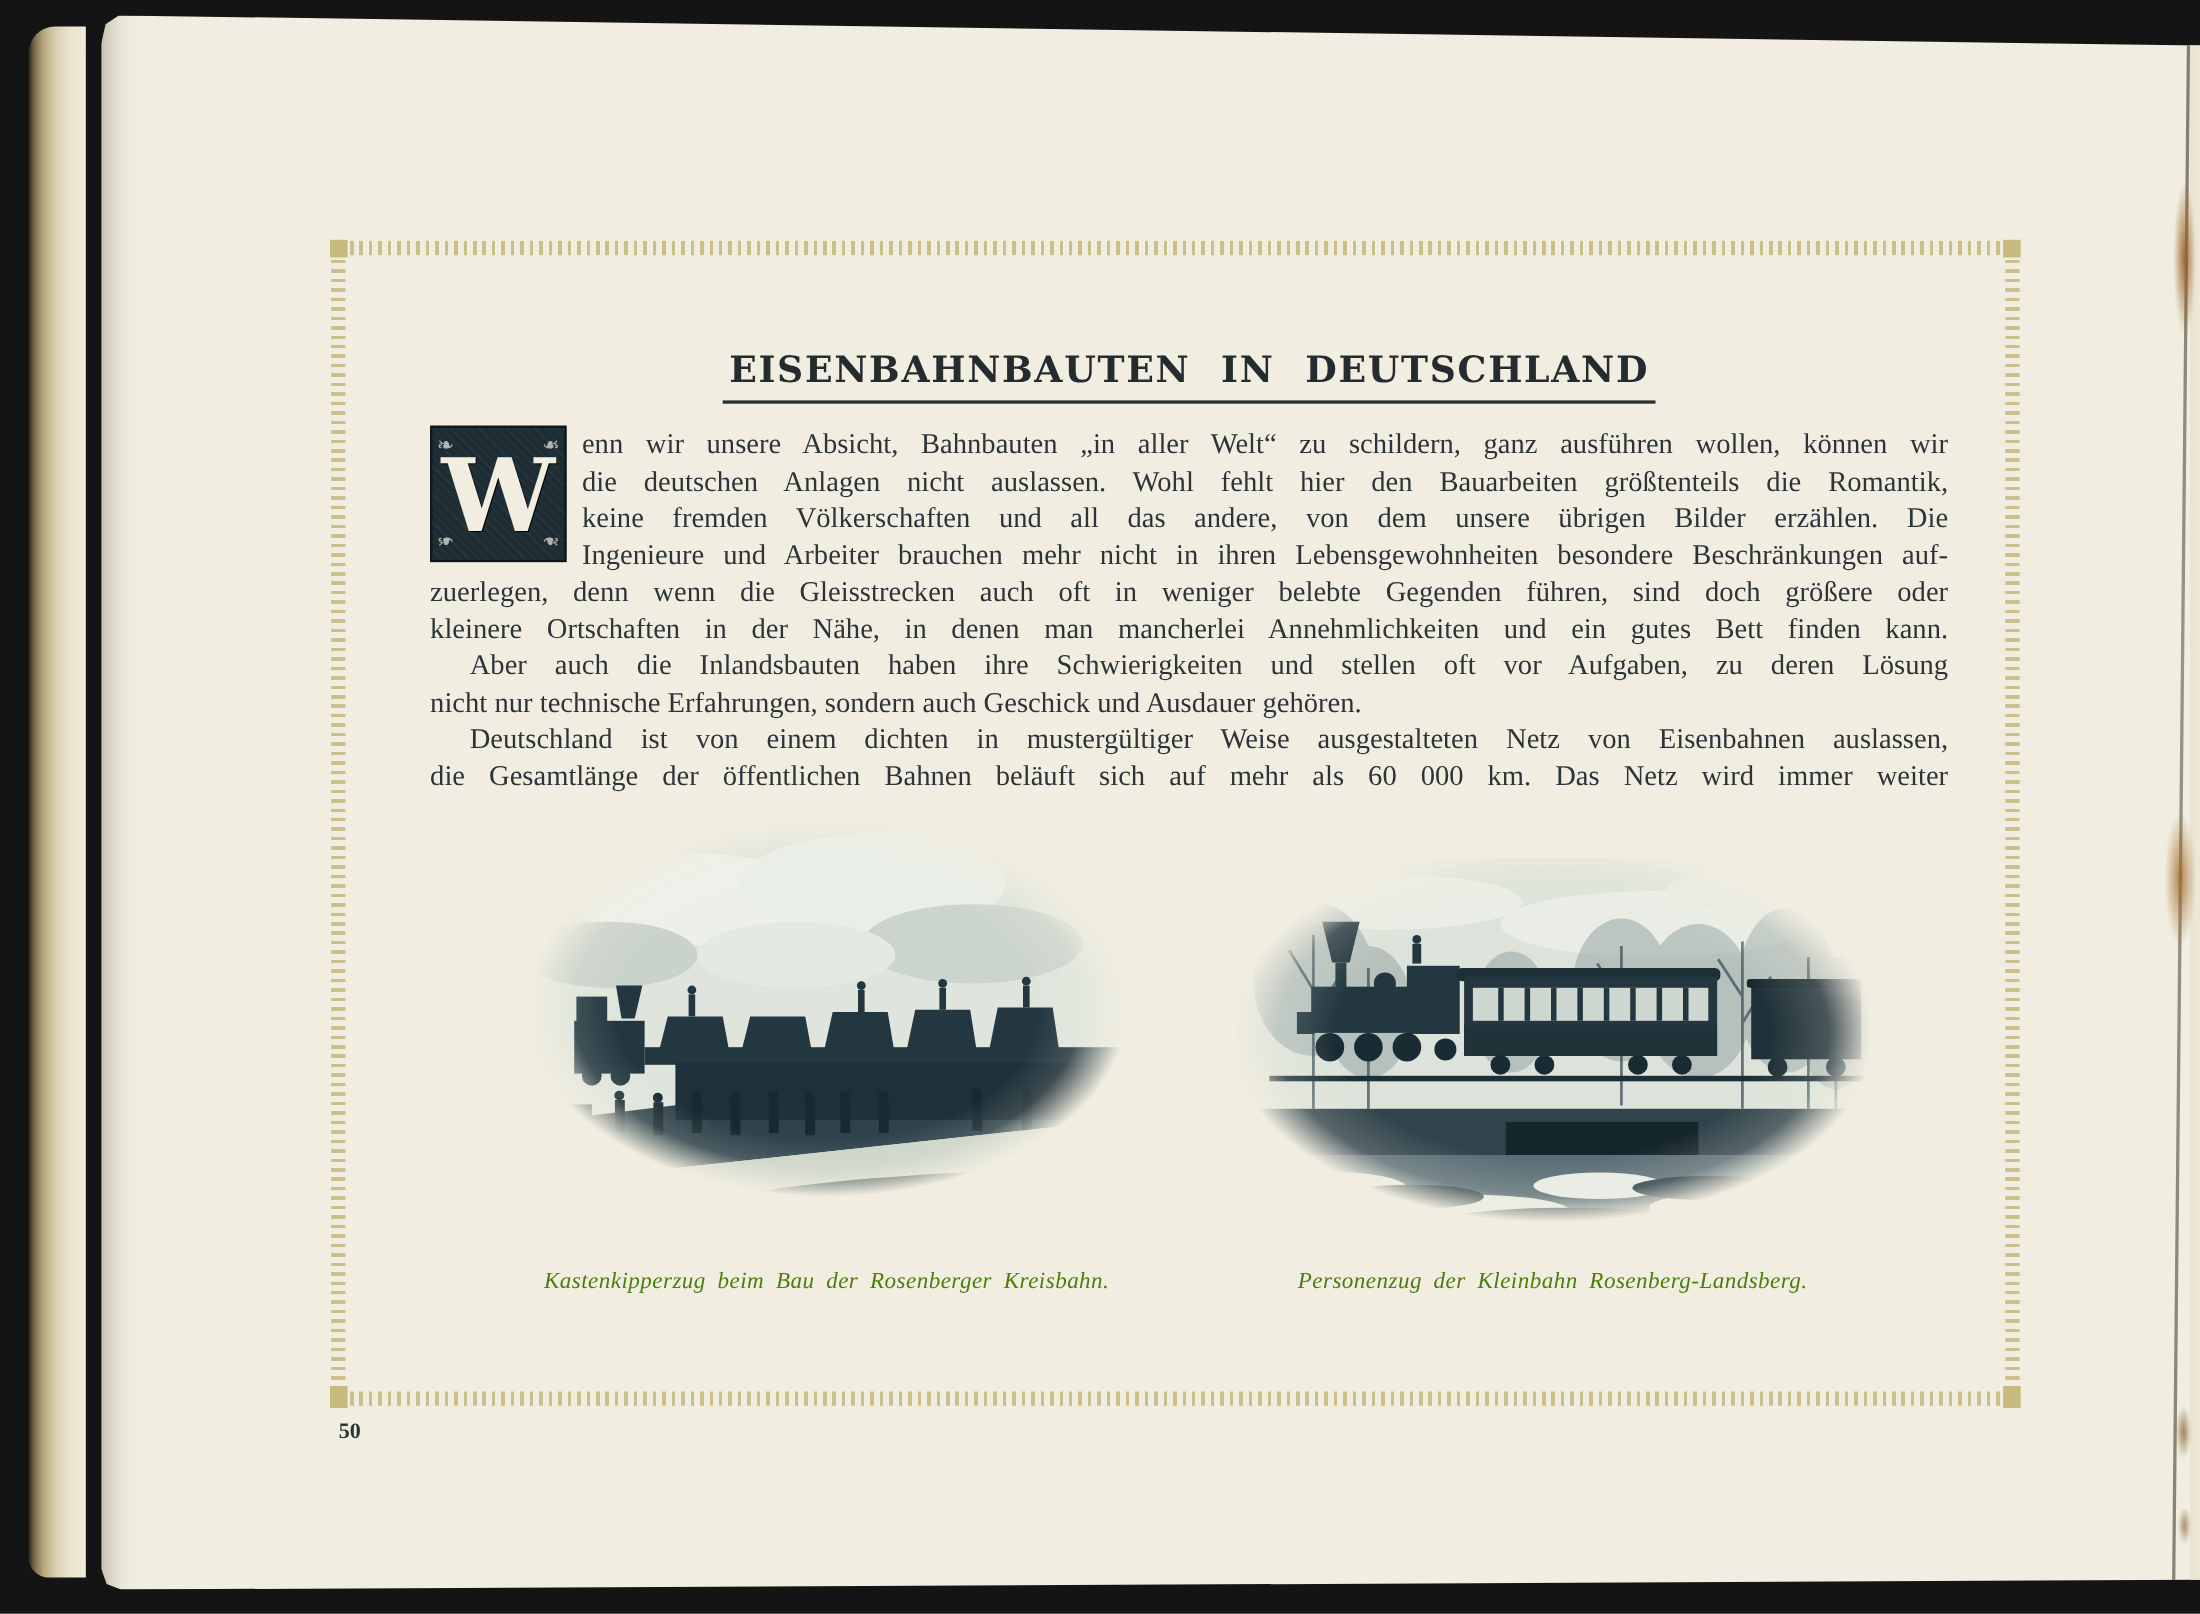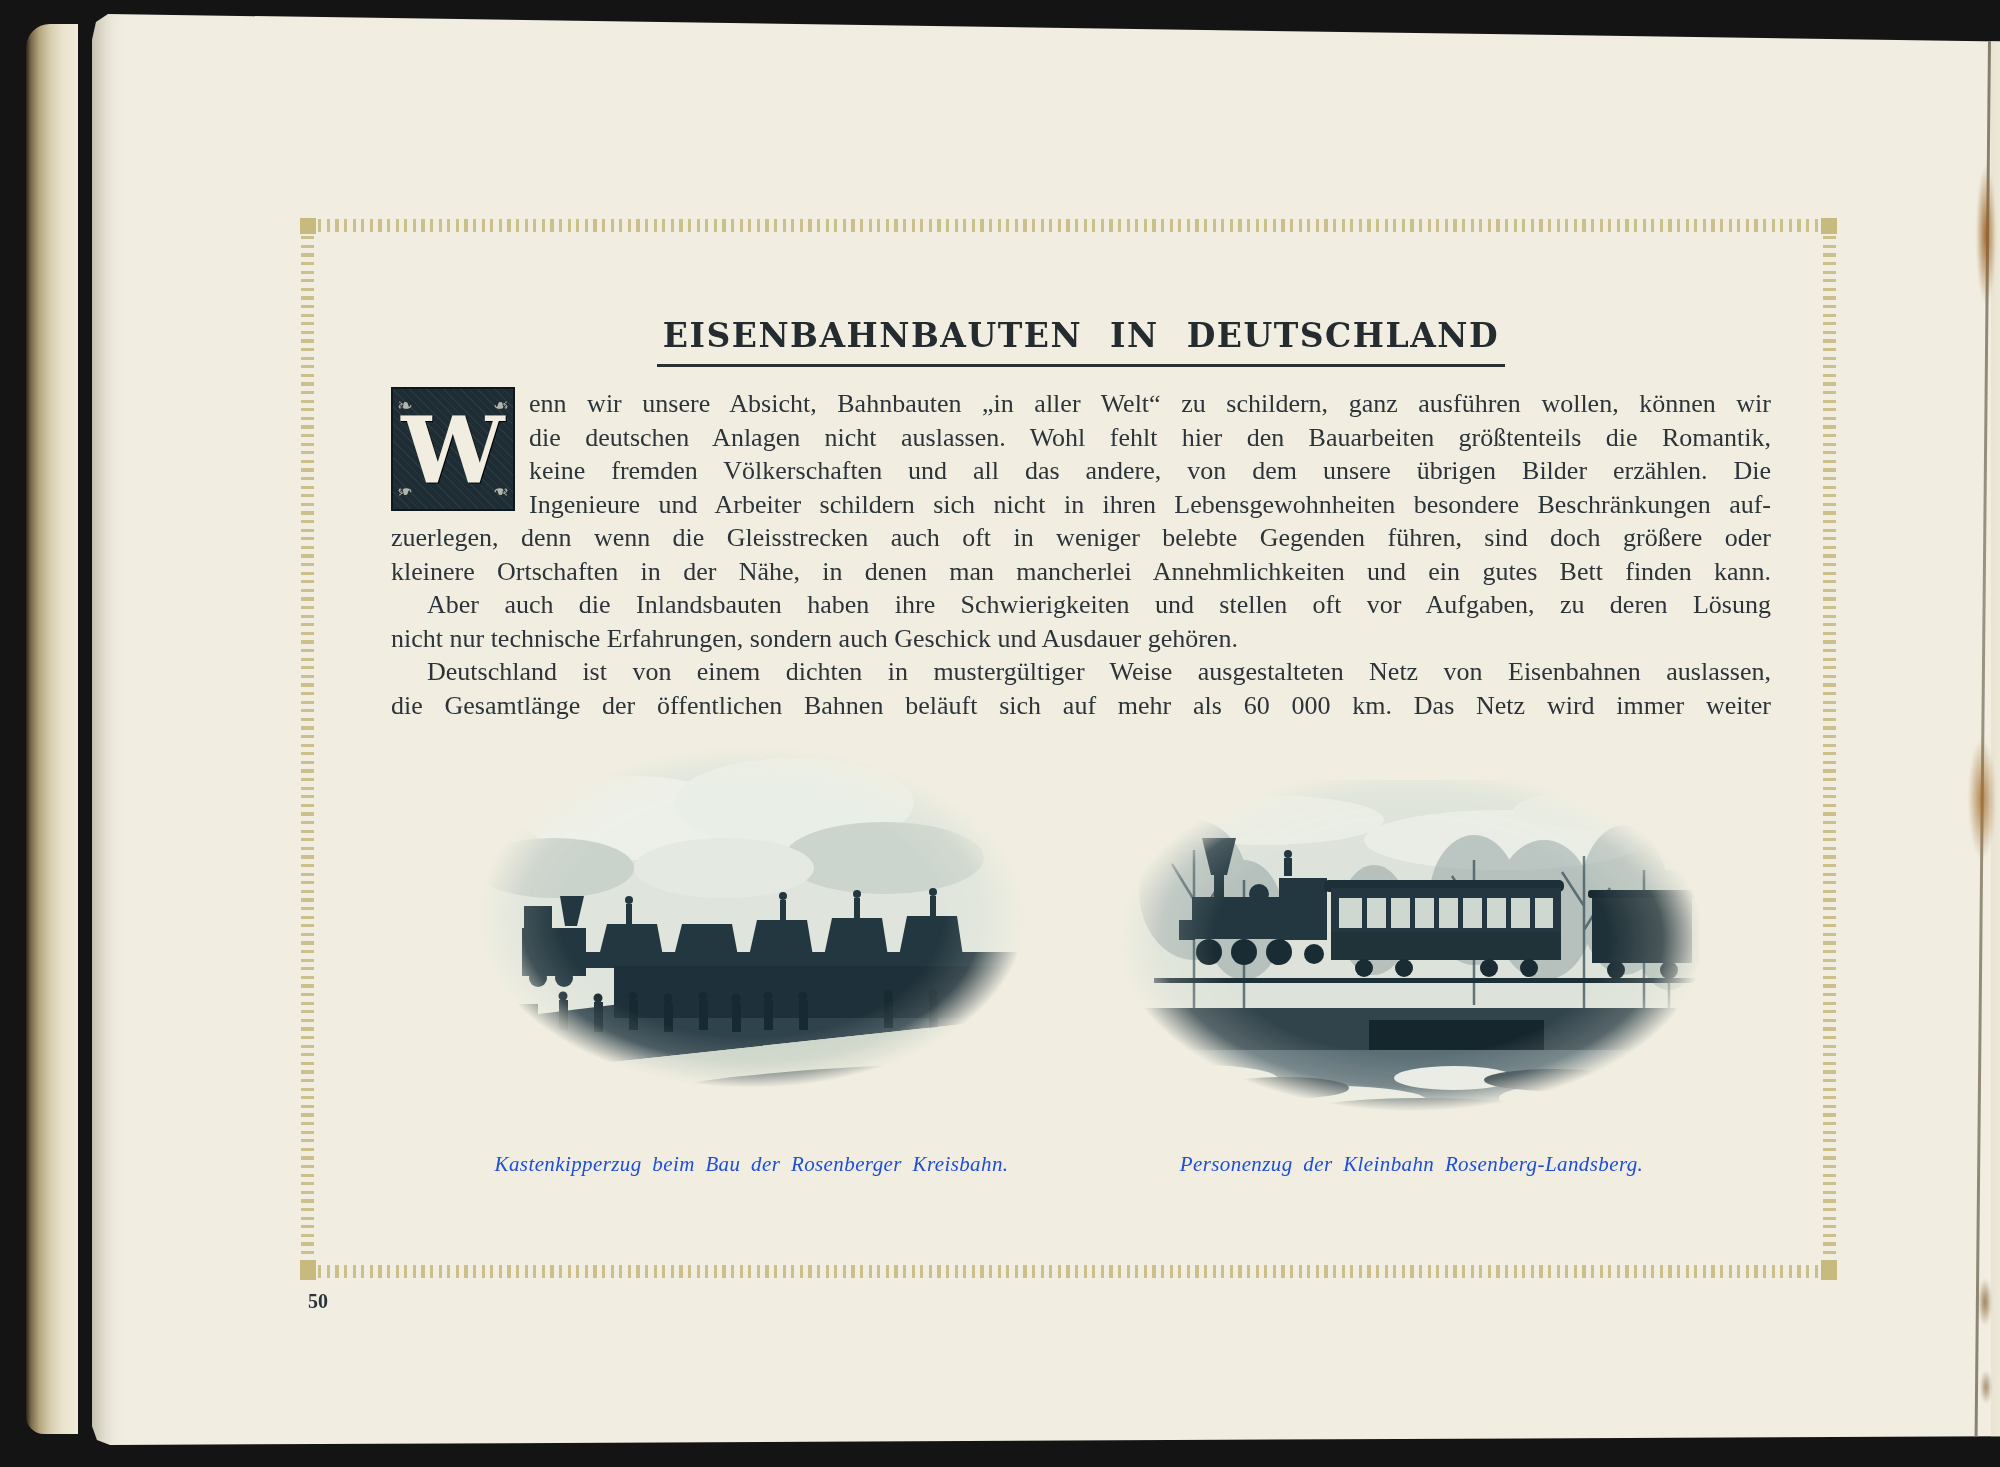--- a/index.html
+++ b/index.html
@@ -115,21 +115,21 @@
   }
   .photo-right{
     left:1032px;top:780px;width:575px;height:338px;
     -webkit-mask-image:radial-gradient(ellipse 52% 52% at 50% 47%,#000 66%,rgba(0,0,0,.8) 84%,transparent 98%);
             mask-image:radial-gradient(ellipse 52% 52% at 50% 47%,#000 66%,rgba(0,0,0,.8) 84%,transparent 98%);
   }
 
   
   .caption{
     position:absolute;top:1152px;width:575px;text-align:center;
-    font-style:italic;font-size:21px;color:#1d4ed8;letter-spacing:.4px;word-spacing:5px;
+    font-style:italic;font-size:21px;color:#4d7c0f;letter-spacing:.4px;word-spacing:5px;
   }
   .caption-left{left:372px;}
   .caption-right{left:1032px;font-style:italic;}
 
   
   .page-number{position:absolute;left:216px;top:1290px;font-size:20px;color:var(--ink);font-weight:bold;}
 </style>
 </head>
 <body>
 
@@ -165,21 +165,21 @@
         <span class="orn orn-tl">❧</span>
         <span class="orn orn-tr">❧</span>
         <span class="orn orn-bl">❧</span>
         <span class="orn orn-br">❧</span>
         <span class="w">W</span>
       </div>
     </div>
     <div class="tline wrapcap">enn wir unsere Absicht, Bahnbauten „in aller Welt“ zu schildern, ganz ausführen wollen, können wir</div>
     <div class="tline wrapcap">die deutschen Anlagen nicht auslassen. Wohl fehlt hier den Bauarbeiten größtenteils die Romantik,</div>
     <div class="tline wrapcap">keine fremden Völkerschaften und all das andere, von dem unsere übrigen Bilder erzählen. Die</div>
-    <div class="tline">Ingenieure und Arbeiter schildern sich nicht in ihren Lebensgewohnheiten besondere Beschränkungen auf-</div>
+    <div class="tline">Ingenieure und Arbeiter brauchen mehr nicht in ihren Lebensgewohnheiten besondere Beschränkungen auf-</div>
     <div class="tline">zuerlegen, denn wenn die Gleisstrecken auch oft in weniger belebte Gegenden führen, sind doch größere oder</div>
     <div class="tline">kleinere Ortschaften in der Nähe, in denen man mancherlei Annehmlichkeiten und ein gutes Bett finden kann.</div>
     <div class="tline indent">Aber auch die Inlandsbauten haben ihre Schwierigkeiten und stellen oft vor Aufgaben, zu deren Lösung</div>
     <div class="tline left-last">nicht nur technische Erfahrungen, sondern auch Geschick und Ausdauer gehören.</div>
     <div class="tline indent">Deutschland ist von einem dichten in mustergültiger Weise ausgestalteten Netz von Eisenbahnen auslassen,</div>
     <div class="tline">die Gesamtlänge der öffentlichen Bahnen beläuft sich auf mehr als 60 000 km. Das Netz wird immer weiter</div>
   </div>
 
   <div class="photo photo-left">
     <svg viewBox="0 0 575 375" preserveAspectRatio="none">

